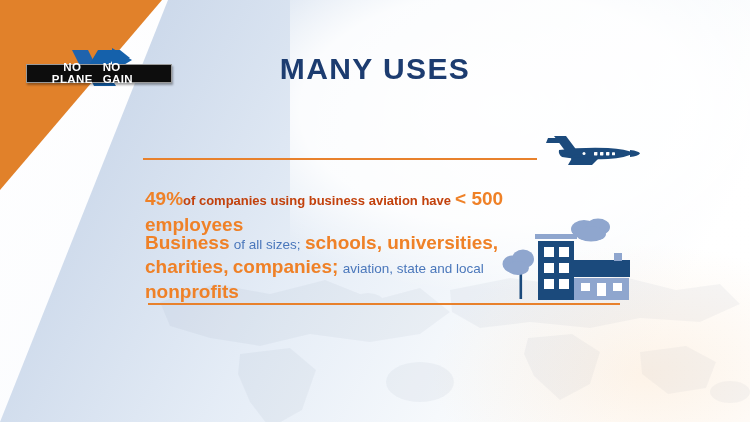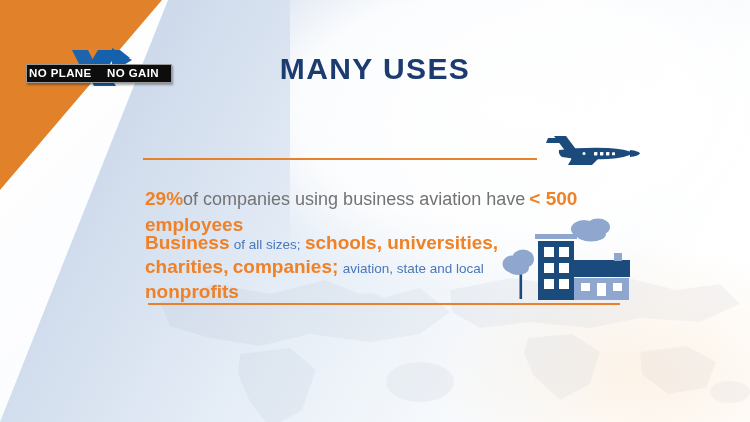--- a/index.html
+++ b/index.html
@@ -68,22 +68,22 @@
     border:1.5px solid #9a9a9a;
     box-sizing:border-box;
     box-shadow:1px 1.5px 2px rgba(0,0,0,.35);
     display:flex;align-items:center;justify-content:space-between;
   }
   .logo-bar span{
     color:#ffffff;font-weight:bold;font-size:11.5px;letter-spacing:.4px;
     font-family:"Liberation Sans", sans-serif;
     line-height:1;
   }
-  .logo-left{padding-left:2px;text-align:center;}
-  .logo-right{padding-right:12px;}
+  .logo-left{padding-left:15px;text-align:center;}
+  .logo-right{padding-right:18px;}
 
   
   .title{
     position:absolute;left:0;top:52px;width:750px;
     text-align:center;
     color:#1c3c70;
     font-size:30px;font-weight:bold;letter-spacing:1.4px;
     font-family:"Liberation Sans", sans-serif;
   }
 
@@ -100,21 +100,21 @@
     position:absolute;left:145px;top:186px;width:440px;
     font-size:14.5px;line-height:1.35;
     font-family:"Liberation Sans", sans-serif;
   }
   .line2{
     position:absolute;left:145px;top:231px;width:375px;
     font-size:15.5px;line-height:1.28;
     font-family:"Liberation Sans", sans-serif;
   }
   .or-lg{color:#ef8127;font-weight:bold;font-size:19px;}
-  .bl{color:#737373;font-weight:normal;font-size:18px;}
+  .bl{color:#c2410c;font-weight:bold;font-size:13px;}
   .bl2{color:#4a77bb;font-weight:normal;font-size:13.5px;}
 
   
   .city{position:absolute;left:498px;top:212px;width:140px;height:93px;}
 </style>
 </head>
 <body>
 
 <div id="slide">
 
@@ -180,21 +180,21 @@
         <rect x="52" y="20" width="3.4" height="3.4" rx=".6"></rect>
         <rect x="58" y="20" width="3.4" height="3.4" rx=".6"></rect>
         <rect x="64" y="20" width="3.4" height="3.4" rx=".6"></rect>
         <rect x="70" y="20.3" width="3" height="3" rx=".6"></rect>
         <circle cx="42" cy="21.5" r="1.5"></circle>
       </g>
     </svg>
   </div>
 
   <div class="line1">
-    <span class="or-lg">29%</span><span class="bl">of companies using business aviation have</span> <span class="or-lg">&lt; 500 employees</span>
+    <span class="or-lg">49%</span><span class="bl">of companies using business aviation have</span> <span class="or-lg">&lt; 500 employees</span>
   </div>
 
   <div class="line2">
     <span class="or-lg">Business</span>
     <span class="bl2">of all sizes;</span>
     <span class="or-lg">schools, universities, charities,</span>
     <span class="or-lg">companies;</span>
     <span class="bl2">aviation, state and local</span>
     <span class="or-lg">nonprofits</span>
   </div>

